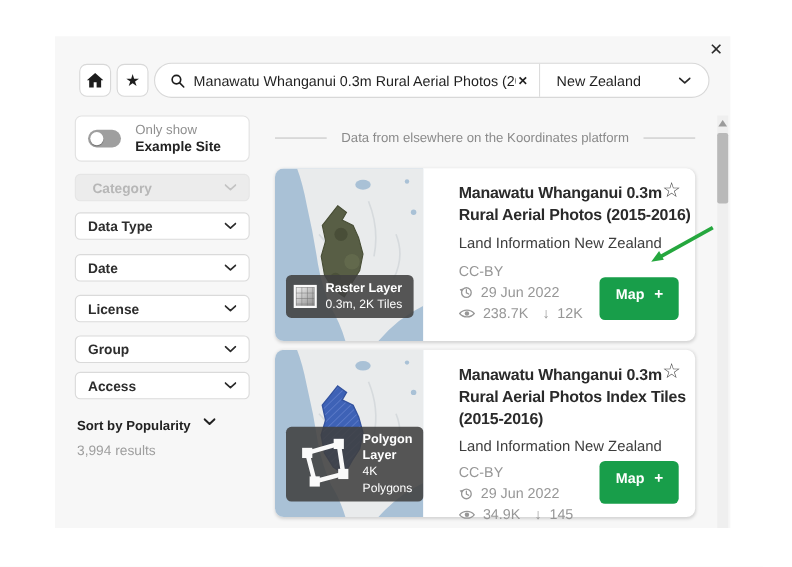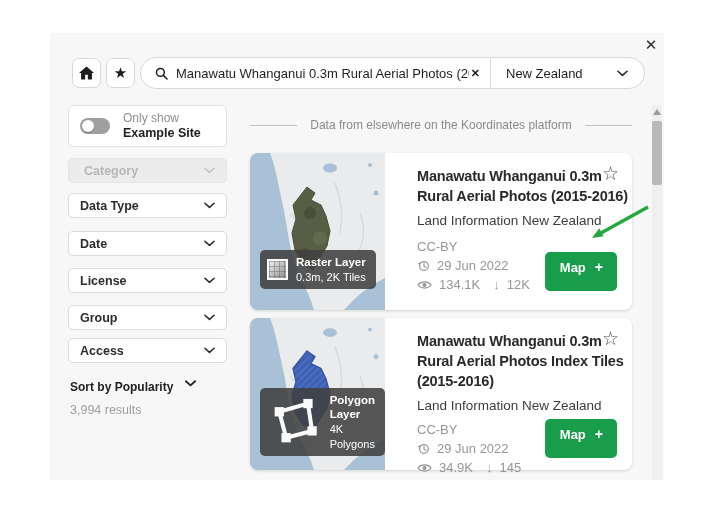--- a/index.html
+++ b/index.html
@@ -219,21 +219,21 @@
             <path d="M8.6 5.4 V8.8 L11.2 10.2" stroke="#979797" stroke-width="1.4" fill="none" stroke-linecap="round"></path>
             <path d="M1.0 4.8 L5.4 4.0 L3.0 7.6 Z" fill="#979797"></path>
           </svg>
           <span>29 Jun 2022</span>
         </div>
         <div class="meta-row">
           <svg width="15" height="10" viewBox="0 0 20 13">
             <path d="M1.2 6.5 C5.5 1 14.5 1 18.8 6.5 C14.5 12 5.5 12 1.2 6.5 Z" fill="none" stroke="#979797" stroke-width="1.6"></path>
             <circle cx="10" cy="6.5" r="2.7" fill="#979797"></circle>
           </svg>
-          <span>134.1K</span>
+          <span>238.7K</span>
           <span class="dl-arrow">↓</span>
           <span>12K</span>
         </div>
         <button class="map-btn mb1">
           <span>Map</span>
             <span class="plus">+</span>
         </button>
       </div>
     </div>
 

